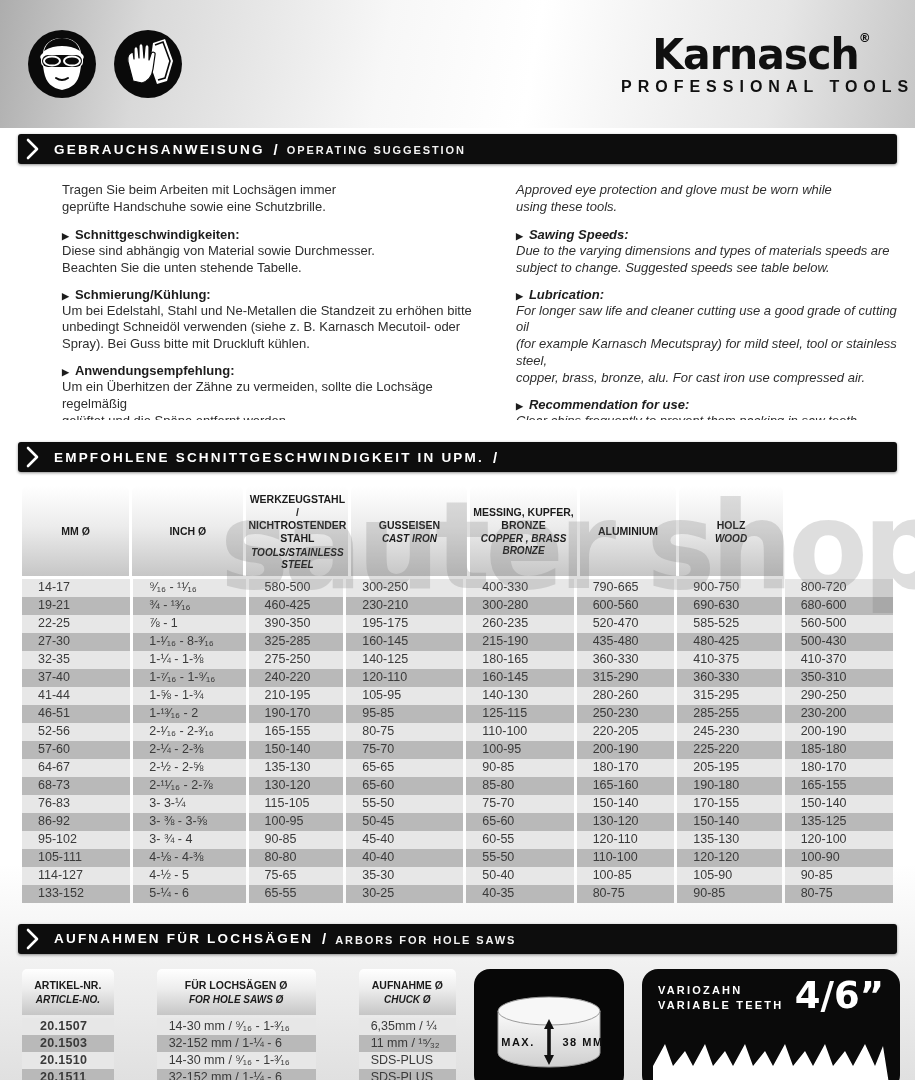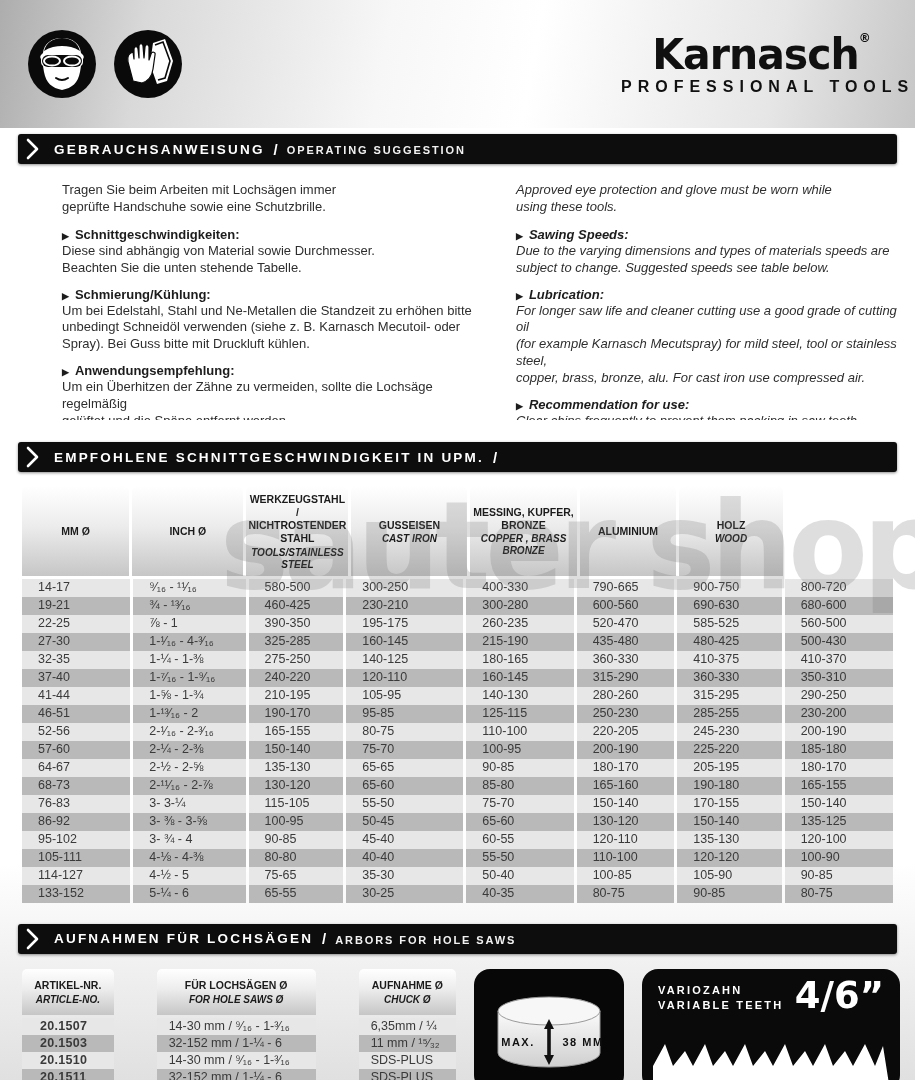--- a/index.html
+++ b/index.html
@@ -242,21 +242,21 @@
         <div class="tcell">⅞ - 1</div>
         <div class="tcell">390-350</div>
         <div class="tcell">195-175</div>
         <div class="tcell">260-235</div>
         <div class="tcell">520-470</div>
         <div class="tcell">585-525</div>
         <div class="tcell">560-500</div>
       </div>
       <div class="speed-row">
         <div class="tcell">27-30</div>
-        <div class="tcell">1-¹⁄₁₆ - 4-³⁄₁₆</div>
+        <div class="tcell">1-¹⁄₁₆ - 8-³⁄₁₆</div>
         <div class="tcell">325-285</div>
         <div class="tcell">160-145</div>
         <div class="tcell">215-190</div>
         <div class="tcell">435-480</div>
         <div class="tcell">480-425</div>
         <div class="tcell">500-430</div>
       </div>
       <div class="speed-row">
         <div class="tcell">32-35</div>
         <div class="tcell">1-¼  - 1-⅜</div>

